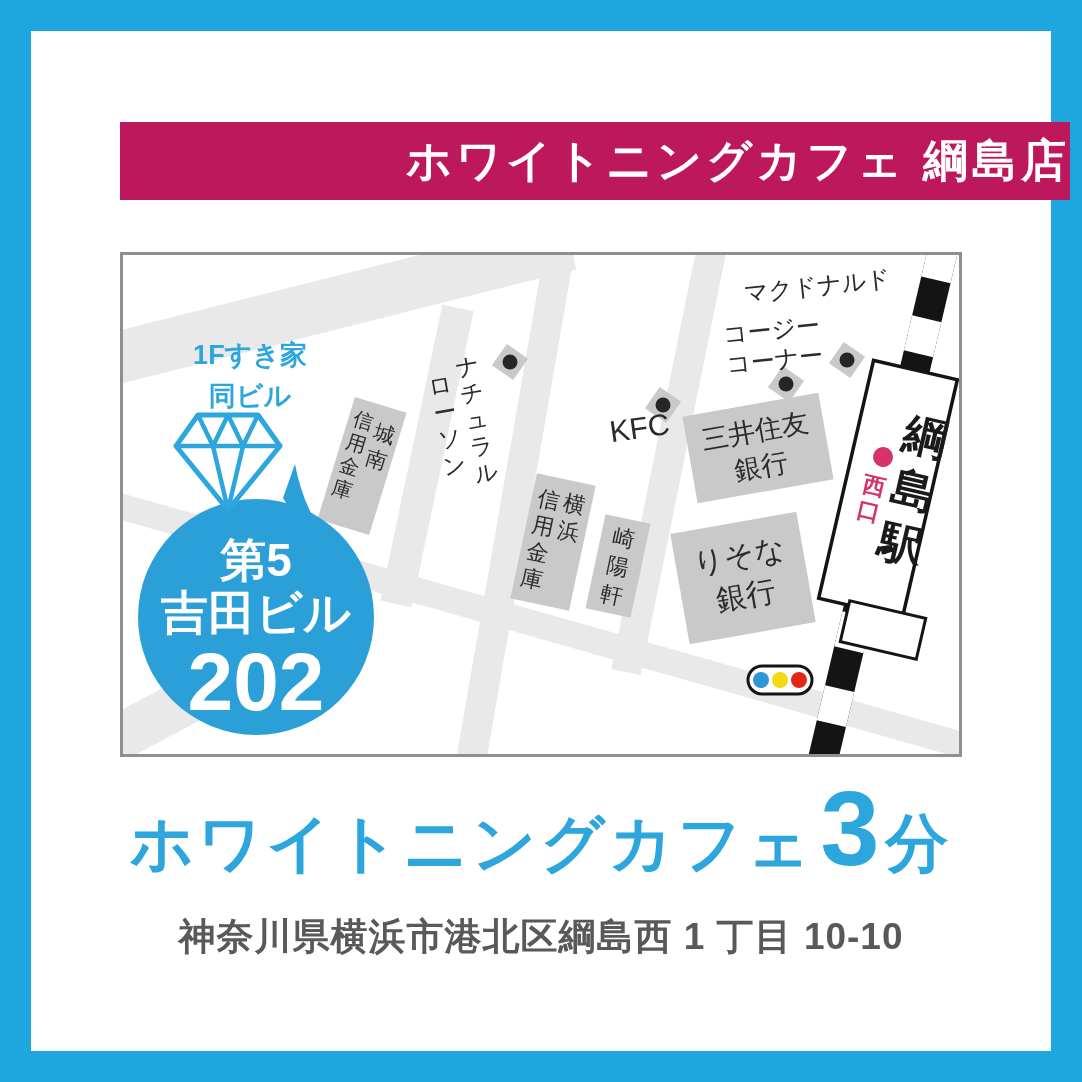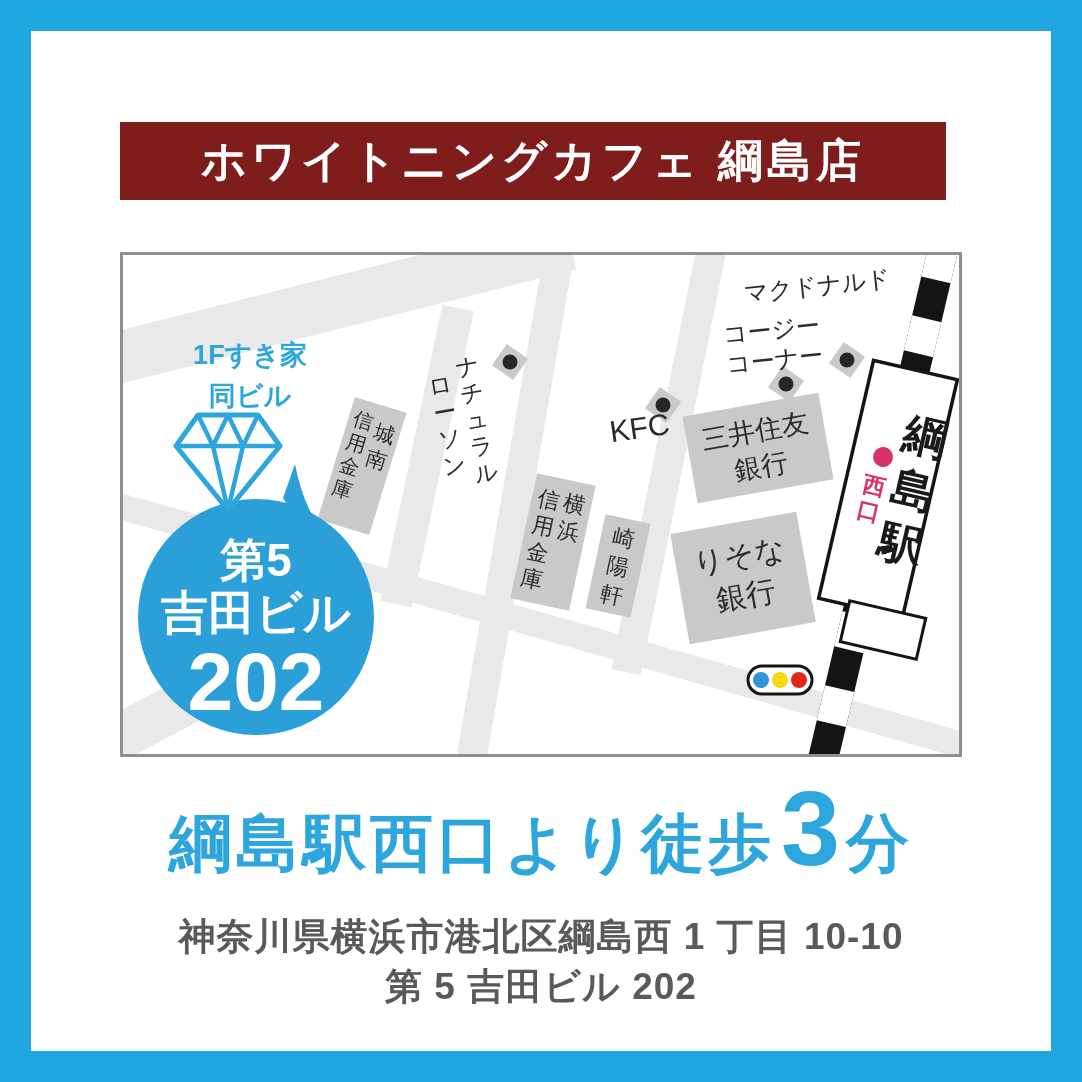--- a/index.html
+++ b/index.html
@@ -1,20 +1,20 @@
 <!DOCTYPE html>
 <html><head>
 <meta charset="utf-8">
 <style>
   html,body{margin:0;padding:0;background:#fff;}
   .canvas{position:relative;width:1082px;height:1082px;background:#1ea6df;overflow:hidden;
           font-family:"Liberation Sans","DejaVu Sans",sans-serif;}
   .card{position:absolute;left:31px;top:31px;right:31px;bottom:31px;background:#ffffff;}
-  .banner{position:absolute;left:120px;top:122px;width:826px;height:78px;background:#7f1d1d;
-          display:flex;align-items:center;justify-content:center;}
+  .banner{position:absolute;left:120px;top:122px;width:950px;height:78px;background:#be185d;
+          display:flex;align-items:center;justify-content:flex-end;}
   .banner-text{color:#ffffff;font-size:45px;font-weight:bold;letter-spacing:4px;white-space:nowrap;}
   .map-wrap{position:absolute;left:120px;top:252px;width:842px;height:505px;}
   .walk{position:absolute;left:0;top:772px;width:1082px;text-align:center;line-height:112px;
         color:#2ca6dc;font-weight:bold;white-space:nowrap;}
   .walk-prefix,.walk-suffix{font-size:63px;letter-spacing:4px;}
   .walk-number{font-size:106px;letter-spacing:0;margin:0 6px;}
   .addr{position:absolute;left:0;width:1082px;text-align:center;color:#595959;
         font-size:37px;font-weight:700;letter-spacing:1px;white-space:nowrap;}
   .addr1{top:912px;}
   .addr2{top:962px;}
@@ -135,17 +135,16 @@
       <rect x="-32" y="-14" width="64" height="28" rx="14" fill="#ffffff" stroke="#141414" stroke-width="3"></rect>
       <circle cx="-19" r="8" fill="#2e96d5"></circle>
       <circle cx="0" r="8" fill="#f5d912"></circle>
       <circle cx="19" r="8" fill="#e3261a"></circle>
     </g>
 
     <rect x="1.5" y="1.5" width="839" height="502" fill="none" stroke="#8f8f8f" stroke-width="3"></rect>
   </svg>
   </div>
 
-  <div class="walk"><span class="walk-prefix">綱島駅西口より徒歩</span><span class="walk-number">3</span><span class="walk-suffix">分</span></div>
+  <div class="walk"><span class="walk-prefix">ホワイトニングカフェ</span><span class="walk-number">3</span><span class="walk-suffix">分</span></div>
 
   <div class="addr addr1">神奈川県横浜市港北区綱島西 1 丁目 10-10</div>
-  <div class="addr addr2">第 5 吉田ビル 202</div>
 </div>
 
 </body></html>

